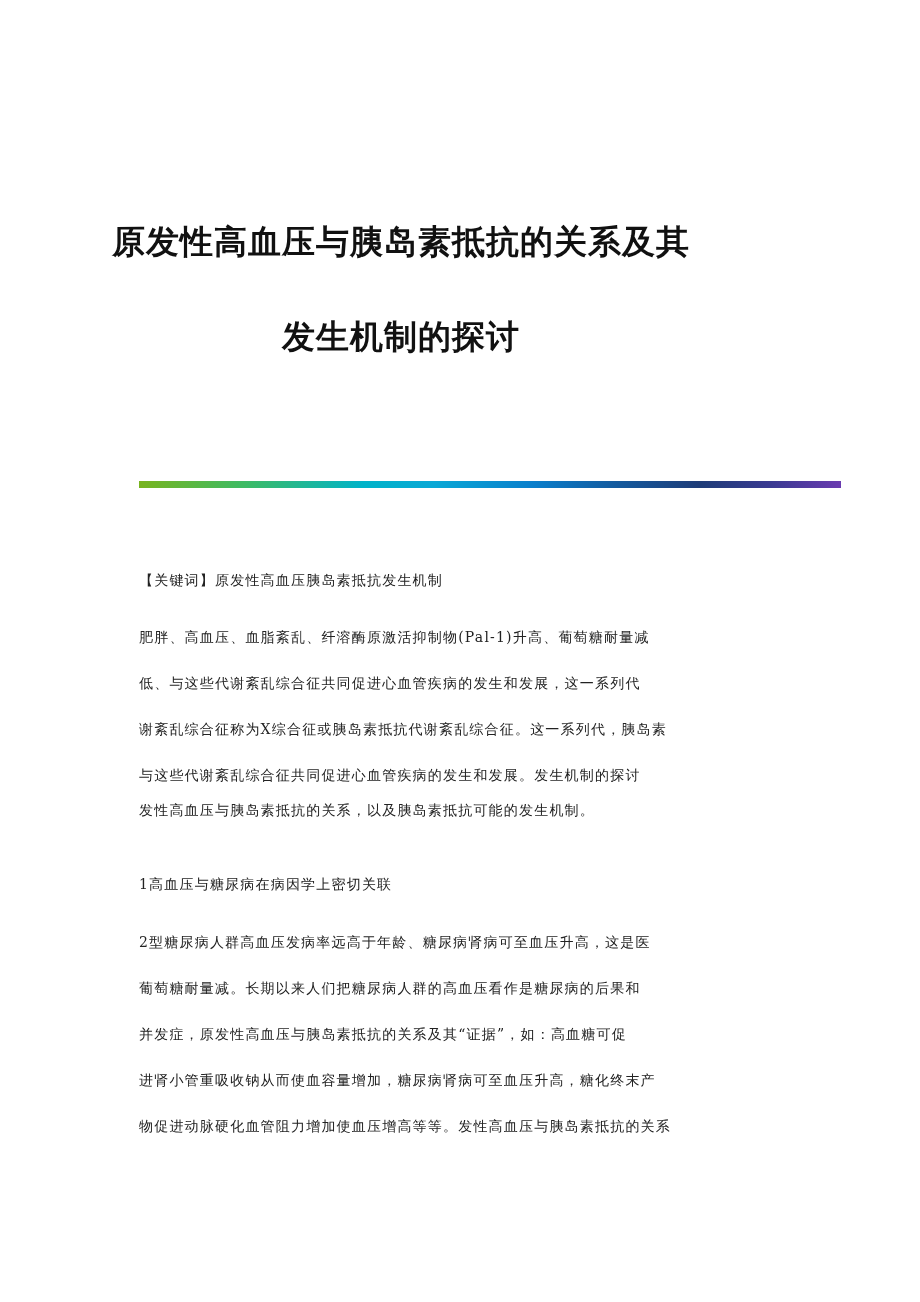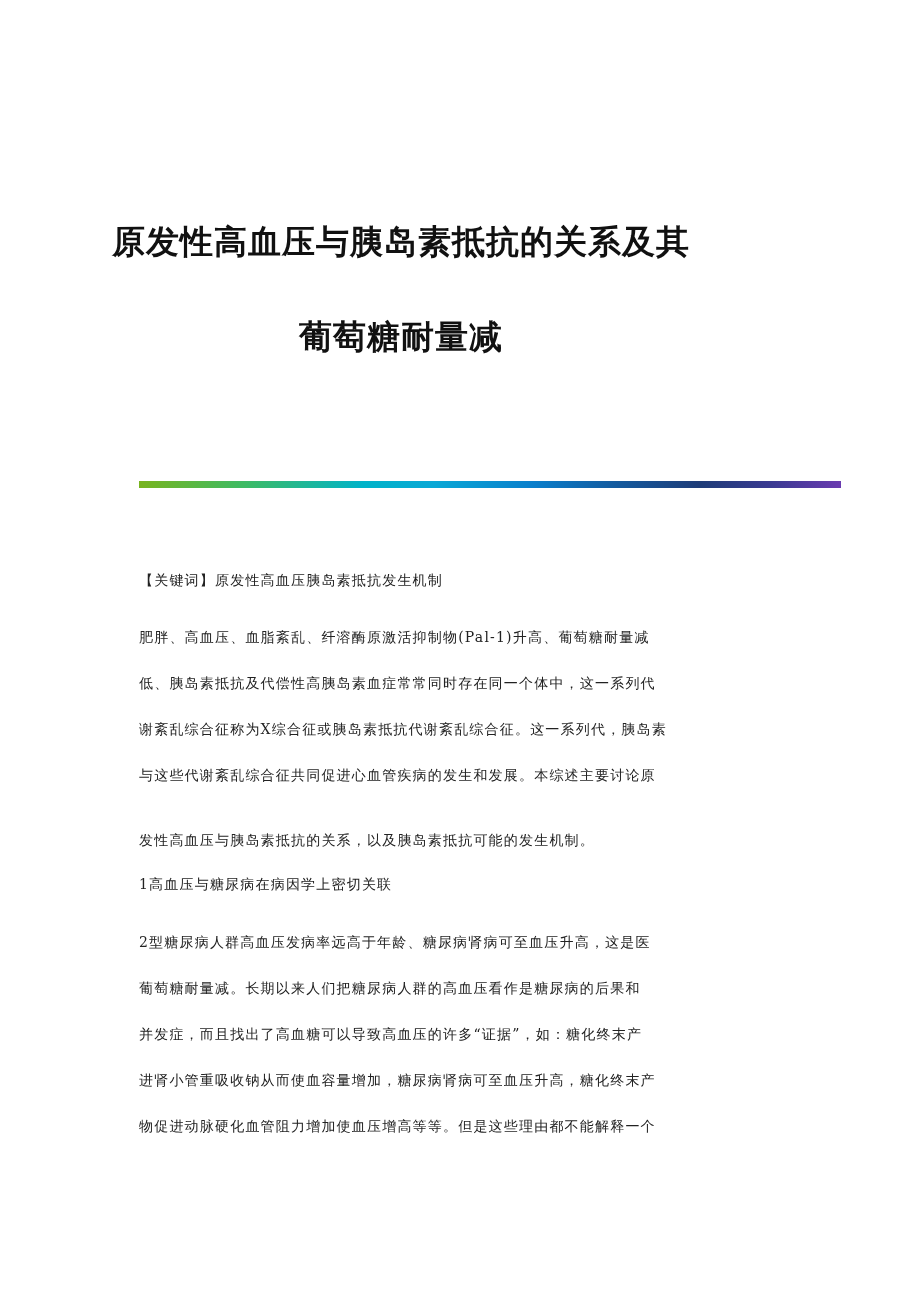--- a/index.html
+++ b/index.html
@@ -13,32 +13,32 @@
     .bar { position: absolute; left: 139px; top: 481px; width: 702px; height: 7px;
            background: linear-gradient(to right, #78b41f 0%, #3dbb64 15%, #00b3c9 32%, #0aa8d6 42%, #0a7fcc 56%, #145a9e 68%, #1e3c78 80%, #3a3a92 90%, #6a3bb0 100%); }
     .text { position: absolute; left: 139px; width: 640px; font-size: 14px; line-height: 20px;
             white-space: nowrap; color: #222; letter-spacing: 1.2px; }
   </style>
 </head>
 <body>
 
 <div>
   <div class="title l1">原发性高血压与胰岛素抵抗的关系及其</div>
-  <div class="title l2">葡萄糖耐量减</div>
+  <div class="title l2">发生机制的探讨</div>
 
   <div class="bar"></div>
 
   <div class="text" style="top:570px">【关键词】原发性高血压胰岛素抵抗发生机制</div>
 
   <div class="text" style="top:627px">肥胖、高血压、血脂紊乱、纤溶酶原激活抑制物(Pal-1)升高、葡萄糖耐量减</div>
-  <div class="text" style="top:673px">低、胰岛素抵抗及代偿性高胰岛素血症常常同时存在同一个体中，这一系列代</div>
+  <div class="text" style="top:673px">低、与这些代谢紊乱综合征共同促进心血管疾病的发生和发展，这一系列代</div>
   <div class="text" style="top:719px">谢紊乱综合征称为X综合征或胰岛素抵抗代谢紊乱综合征。这一系列代，胰岛素</div>
-  <div class="text" style="top:765px">与这些代谢紊乱综合征共同促进心血管疾病的发生和发展。本综述主要讨论原</div>
-  <div class="text" style="top:830px">发性高血压与胰岛素抵抗的关系，以及胰岛素抵抗可能的发生机制。</div>
+  <div class="text" style="top:765px">与这些代谢紊乱综合征共同促进心血管疾病的发生和发展。发生机制的探讨</div>
+  <div class="text" style="top:800px">发性高血压与胰岛素抵抗的关系，以及胰岛素抵抗可能的发生机制。</div>
 
   <div class="text" style="top:874px">1高血压与糖尿病在病因学上密切关联</div>
 
   <div class="text" style="top:932px">2型糖尿病人群高血压发病率远高于年龄、糖尿病肾病可至血压升高，这是医</div>
   <div class="text" style="top:978px">葡萄糖耐量减。长期以来人们把糖尿病人群的高血压看作是糖尿病的后果和</div>
-  <div class="text" style="top:1024px">并发症，而且找出了高血糖可以导致高血压的许多“证据”，如：糖化终末产</div>
+  <div class="text" style="top:1024px">并发症，原发性高血压与胰岛素抵抗的关系及其“证据”，如：高血糖可促</div>
   <div class="text" style="top:1070px">进肾小管重吸收钠从而使血容量增加，糖尿病肾病可至血压升高，糖化终末产</div>
-  <div class="text" style="top:1116px">物促进动脉硬化血管阻力增加使血压增高等等。但是这些理由都不能解释一个</div>
+  <div class="text" style="top:1116px">物促进动脉硬化血管阻力增加使血压增高等等。发性高血压与胰岛素抵抗的关系</div>
 </div>
 
 </body></html>

